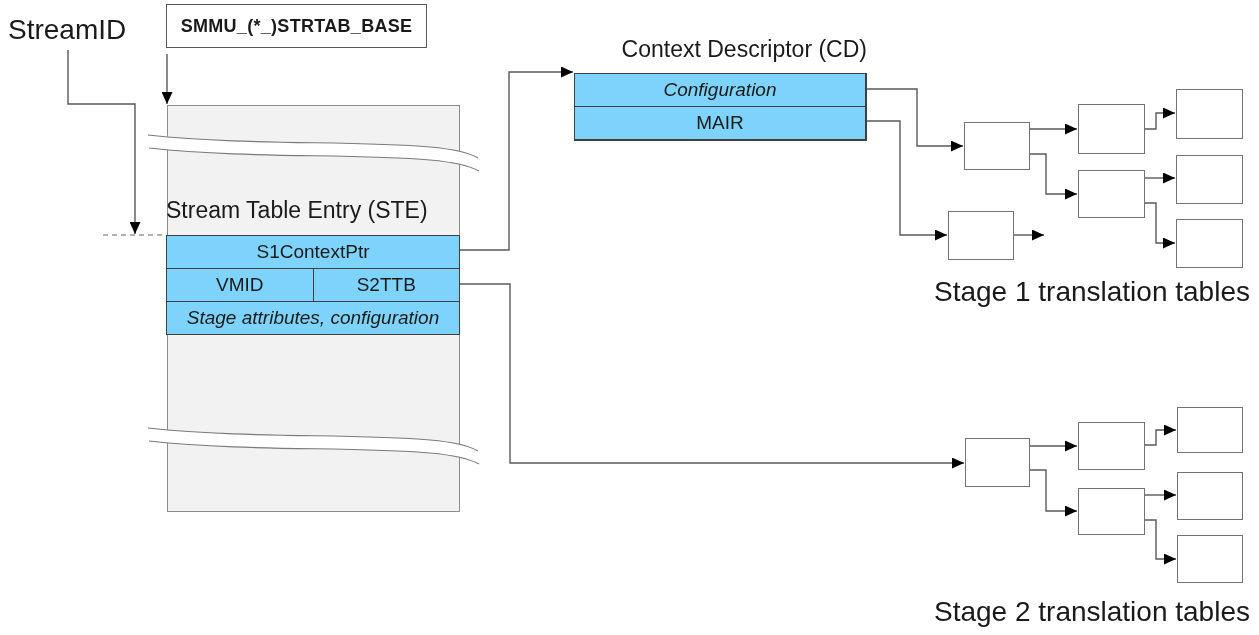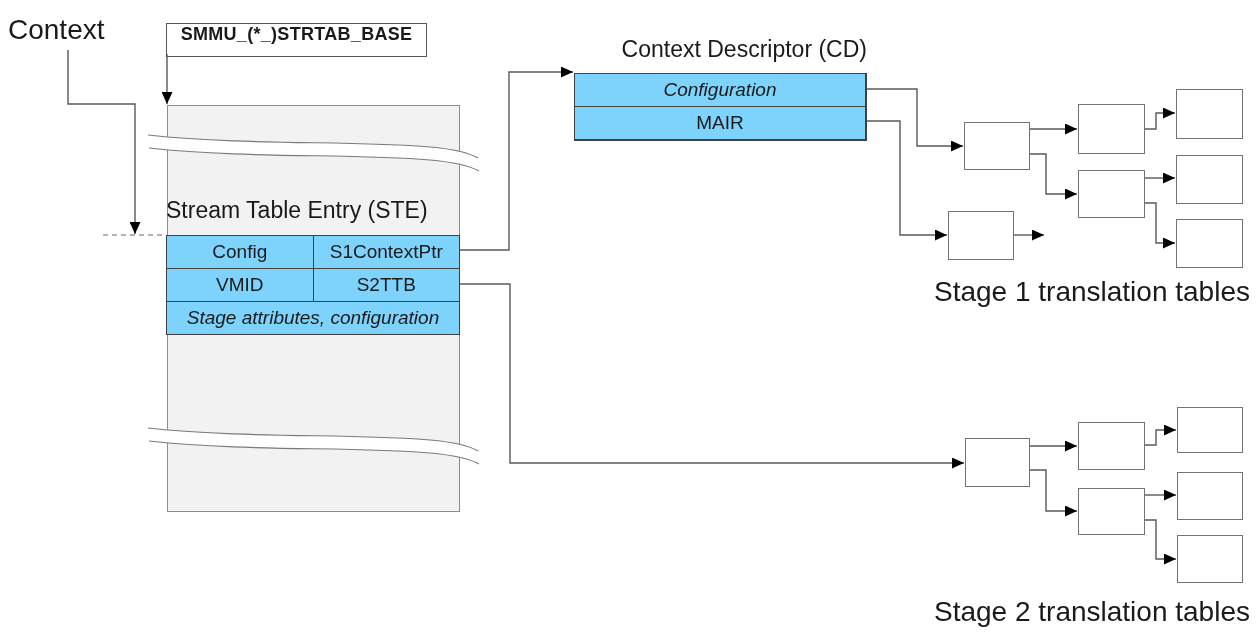--- a/index.html
+++ b/index.html
@@ -11,23 +11,23 @@
     color:#1a1a1a;
     overflow:hidden;
   }
   .abs { position:absolute; box-sizing:border-box; }
 
   .streamid-label {
     left:8px; top:13px;
     font-size:28px; line-height:34px;
   }
   .regbox {
-    left:166px; top:23px; width:261px; height:34px;
+    left:166px; top:4px; width:261px; height:44px;
     background:#ffffff; border:1.4px solid #595959;
-    display:flex; justify-content:center;
+    display:flex; align-items:center; justify-content:center;
     font-size:18px; font-weight:bold; letter-spacing:.3px;
   }
   .ste-outer {
     left:167px; top:105px; width:293px; height:407px;
     background:#f2f2f2; border:1.2px solid #8c8c8c;
   }
   .ste-title {
     left:166px; top:197px; width:294px;
     font-size:23px; text-align:left;
   }
@@ -66,32 +66,31 @@
   .conn { fill:none; stroke:#595959; stroke-width:1.4; }
   .dash { fill:none; stroke:#999999; stroke-width:1.3; stroke-dasharray:5 4; }
   .wave { fill:none; stroke:#7a7a7a; stroke-width:1.2; }
   .waveband { fill:#ffffff; stroke:none; }
 </style>
 </head>
 <body>
 
 <div class="canvas">
 
-  <div class="abs streamid-label">Context</div>
+  <div class="abs streamid-label">StreamID</div>
 
   <div class="abs regbox">
     <span>SMMU_(*_)STRTAB_BASE</span>
   </div>
 
   <div class="abs ste-outer"></div>
   <div class="abs ste-title">Stream Table Entry (STE)</div>
 
   <div class="abs dtable ste-table">
     <div class="trow">
-      <div class="tcell leftcol">Config</div>
       <div class="tcell">S1ContextPtr</div>
     </div>
     <div class="trow">
       <div class="tcell leftcol">VMID</div>
       <div class="tcell">S2TTB</div>
     </div>
     <div class="trow last">
       <div class="tcell italic">Stage attributes, configuration</div>
     </div>
   </div>

